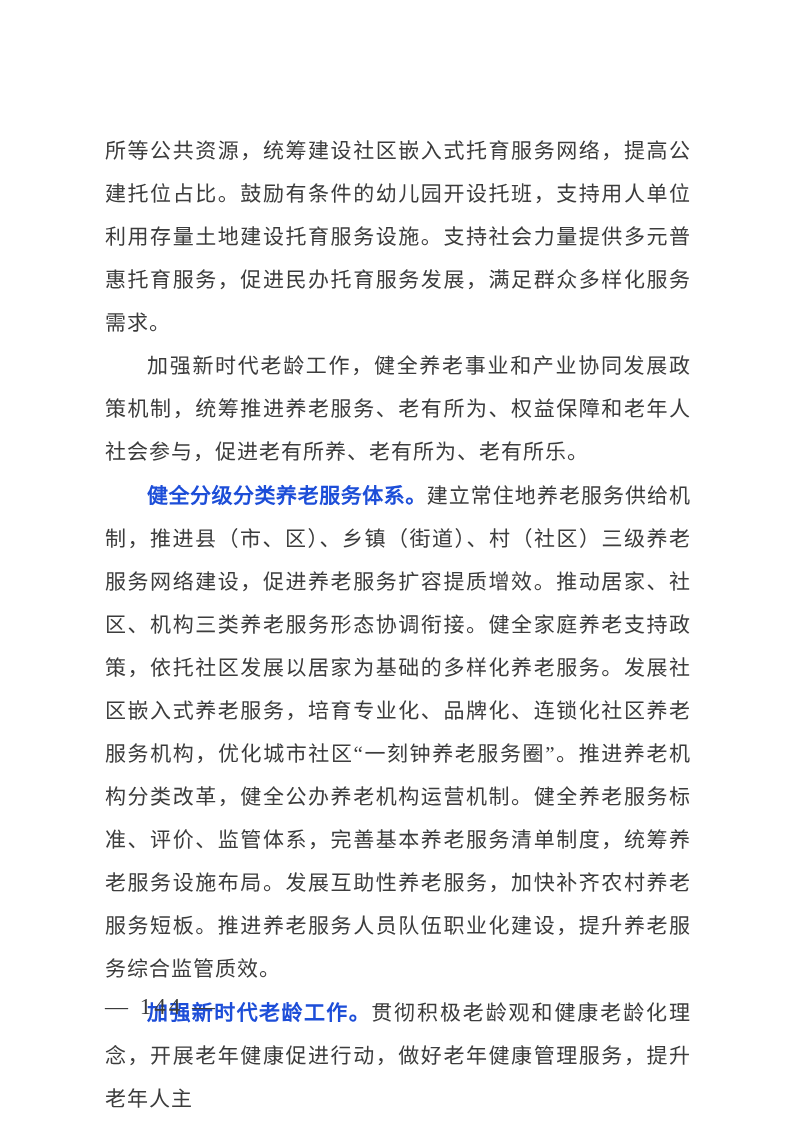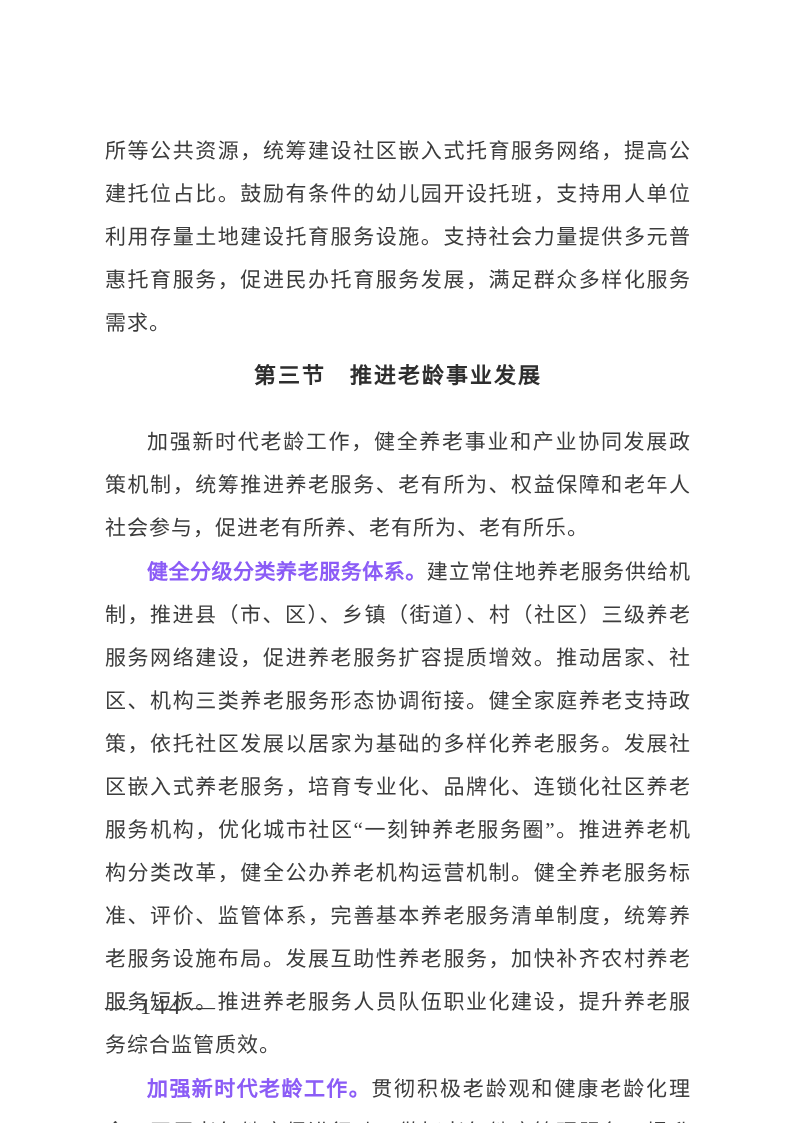--- a/index.html
+++ b/index.html
@@ -38,41 +38,40 @@
     font-weight: bold;
     text-align: center;
     color: #2e2e2e;
     letter-spacing: 2px;
     margin-top: 14px;
     margin-bottom: 28px;
   }
   .bold-lead {
     font-weight: bold;
     font-family: "Liberation Sans", "DejaVu Sans", sans-serif;
-    color: #8b5cf6;
+    color: #1d4ed8;
     letter-spacing: 0.5px;
   }
   .footer {
     position: absolute;
     left: 105px;
     top: 994px;
     font-size: 23px;
     letter-spacing: 3px;
     color: #3c3c3c;
   }
 </style>
 </head>
 <body>
 
 <div class="page">
   <div class="content">
 
     <p class="body-text">所等公共资源，统筹建设社区嵌入式托育服务网络，提高公建托位占比。鼓励有条件的幼儿园开设托班，支持用人单位利用存量土地建设托育服务设施。支持社会力量提供多元普惠托育服务，促进民办托育服务发展，满足群众多样化服务需求。</p>
 
-    <h2 class="section-heading">第三节　推进老龄事业发展</h2>
 
     <p class="body-text indent">加强新时代老龄工作，健全养老事业和产业协同发展政策机制，统筹推进养老服务、老有所为、权益保障和老年人社会参与，促进老有所养、老有所为、老有所乐。</p>
 
     <p class="body-text indent"><span class="bold-lead">健全分级分类养老服务体系。</span><span>建立常住地养老服务供给机制，推进县（市、区）、乡镇（街道）、村（社区）三级养老服务网络建设，促进养老服务扩容提质增效。推动居家、社区、机构三类养老服务形态协调衔接。健全家庭养老支持政策，依托社区发展以居家为基础的多样化养老服务。发展社区嵌入式养老服务，培育专业化、品牌化、连锁化社区养老服务机构，优化城市社区“一刻钟养老服务圈”。推进养老机构分类改革，健全公办养老机构运营机制。健全养老服务标准、评价、监管体系，完善基本养老服务清单制度，统筹养老服务设施布局。发展互助性养老服务，加快补齐农村养老服务短板。推进养老服务人员队伍职业化建设，提升养老服务综合监管质效。</span></p>
 
     <p class="body-text indent"><span class="bold-lead">加强新时代老龄工作。</span><span>贯彻积极老龄观和健康老龄化理念，开展老年健康促进行动，做好老年健康管理服务，提升老年人主</span></p>
 
   </div>
 
   <div class="footer">— 144 —</div>

